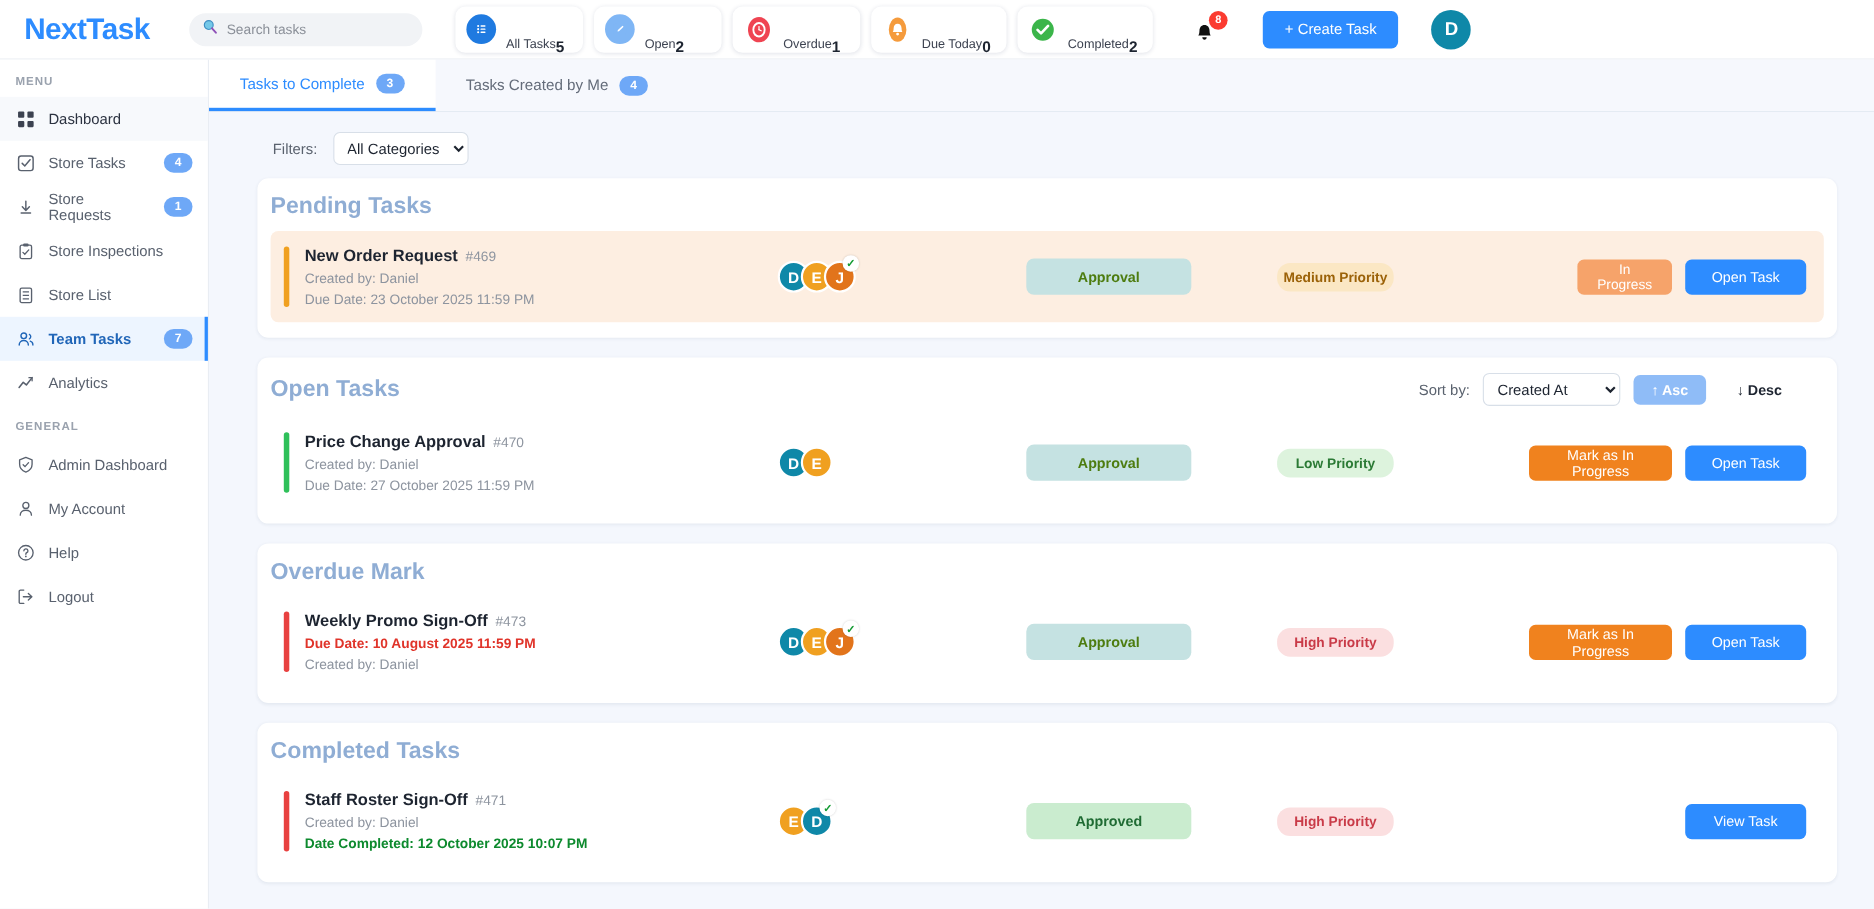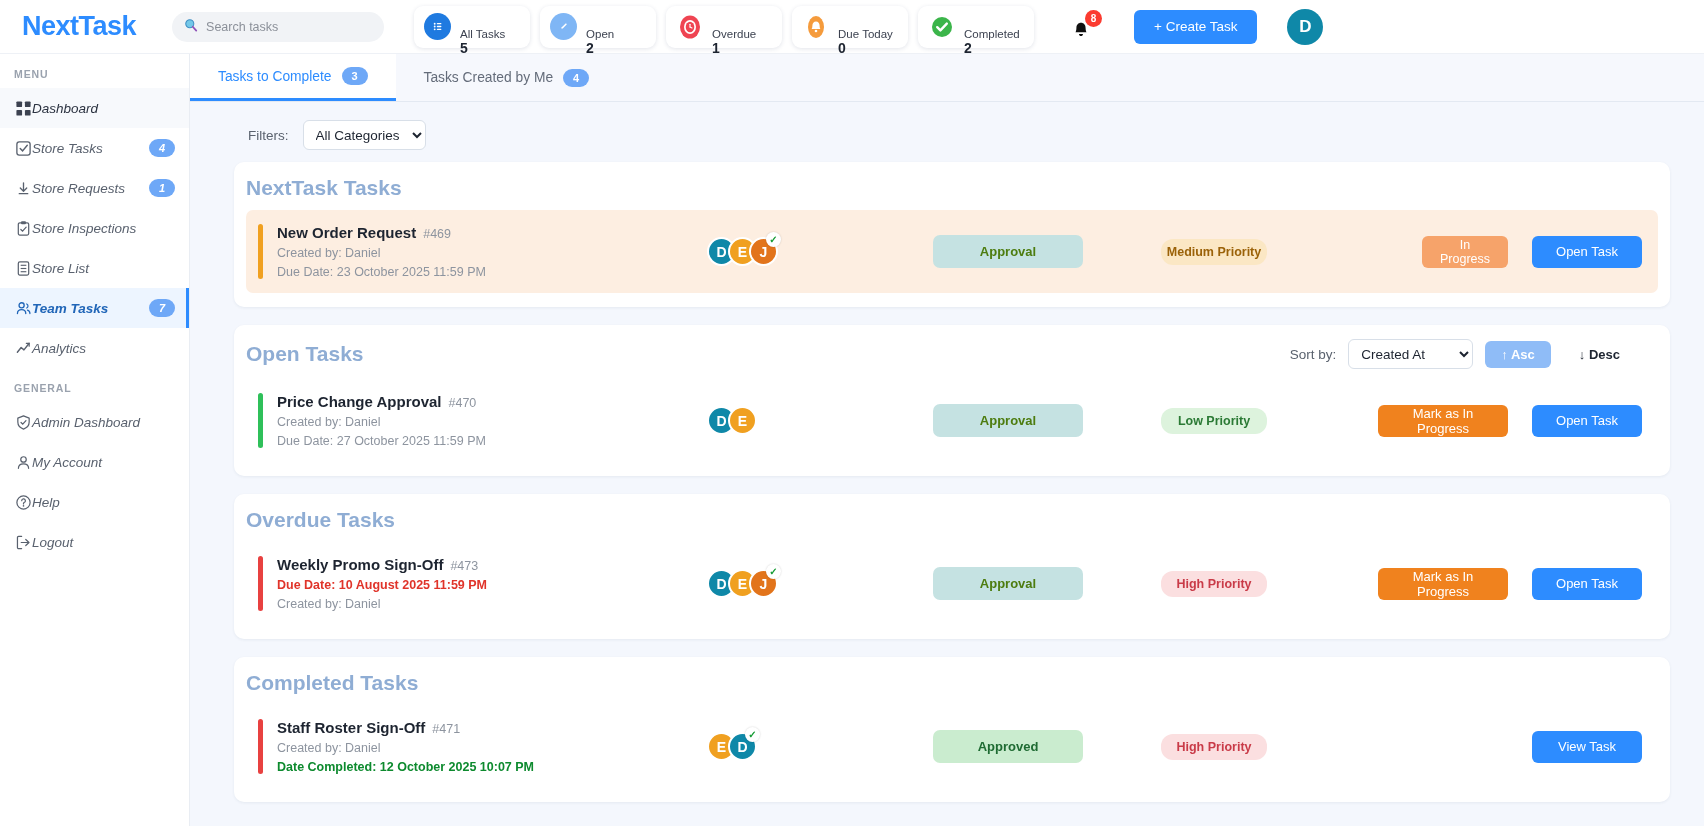--- a/index.html
+++ b/index.html
@@ -30,21 +30,21 @@
   .stat-wrap { display: flex; align-items: center; margin-left: 30px; gap: 10px; }
   .stat {
     background: #fff; border-radius: 9px; height: 42px; min-width: 116px;
     box-shadow: 0 1px 4px rgba(30,50,90,0.13);
     display: flex; align-items: center; gap: 9px; padding: 0 14px 0 10px;
   }
   .stat-ico {
     width: 27px; height: 27px; border-radius: 50%;
     display: flex; align-items: center; justify-content: center; flex: none;
   }
-  .stat-txt { display: flex; flex-direction: column; line-height: 1.12; margin-top: 32px; }
+  .stat-txt { display: flex; flex-direction: row; line-height: 1.12; margin-top: 32px; }
   .stat-label { font-size: 11.5px; color: #3c4250; }
   .stat-val { font-size: 14px; font-weight: bold; color: #1d2430; }
 
   .bell-wrap { position: relative; margin-left: 34px; width: 30px; height: 34px; }
   .bell-badge {
     position: absolute; top: 0px; right: -4px; background: #fb3b30; color: #fff;
     font-size: 10px; font-weight: bold; border-radius: 50%;
     width: 17px; height: 17px; display: flex; align-items: center; justify-content: center;
     z-index: 2;
   }
@@ -62,24 +62,23 @@
   
   .sidebar {
     position: absolute; top: 54px; left: 0; width: 190px; height: 772px;
     background: #fff; border-right: 1px solid #e9edf3;
   }
   .sec-label {
     font-size: 10.5px; letter-spacing: 0.9px; color: #9aa2ae;
     padding: 14px 0 8px 14px; font-weight: 600;
   }
   .nav-item {
-    height: 40px; display: flex; align-items: center; 
+    height: 40px; display: flex; align-items: center; gap: 12px;
     padding: 0 14px; color: #59616e; font-size: 13.5px; cursor: pointer;
     position: relative;
-    font-style: italic;
   }
   .nav-item.active {
     background: #edf5ff; color: #2166b8; font-weight: 600;
   }
   .nav-item.active.bar::after {
     content: ""; position: absolute; right: 0; top: 0; bottom: 0; width: 3px;
     background: #2d8cff;
   }
   .nav-item.soft { background: #f7f9fc; color: #2b3240; font-weight: 500; }
   .nav-ico { width: 18px; height: 18px; flex: none; display: flex; align-items: center; justify-content: center; }
@@ -180,21 +179,21 @@
   .type-badge.green { background: #caeccf; color: #1f6b33; }
 
   .prio {
     width: 106px; flex: none; text-align: center; border-radius: 12px;
     font-size: 12.5px; font-weight: bold; padding: 6px 0; margin-left: 78px;
   }
   .prio.medium { background: #fbe7c4; color: #9b6208; }
   .prio.low { background: #ddf3dd; color: #2b7a35; }
   .prio.high { background: #fbdfe0; color: #c93b48; }
 
-  .actions { display: flex; align-items: center; gap: 24px; margin-left: auto; }
+  .actions { display: flex; align-items: center; gap: 12px; margin-left: auto; }
   .btn {
     border: none; border-radius: 6px; height: 32px; font-family: inherit;
     font-size: 13px; font-weight: 500; color: #fff; cursor: pointer; padding: 0 14px;
   }
   .btn.orange { background: #f0821e; width: 130px; }
   .btn.orange-soft { background: #f6a36a; width: 86px; font-size: 12.5px; }
   .btn.blue { background: #2d8cff; width: 110px; }
   .btn.ghost { width: 130px; background: transparent; }
 </style>
 </head>
@@ -444,21 +443,21 @@
 
   <div class="filters-row">
     <span class="filters-label">Filters:</span>
     <select class="sel">
       <option>All Categories</option>
     </select>
   </div>
 
   <div class="card">
     <div class="card-head">
-      <div class="card-title">NextTask Tasks</div>
+      <div class="card-title">Pending Tasks</div>
     </div>
     <div class="task-row tinted">
       <div class="accent" style="background:#f0a020"></div>
       <div class="task-info">
         <div class="task-title-line">
           <span class="task-title">New Order Request</span>
           <span class="task-id">#469</span>
         </div>
         <div class="task-meta">Created by: Daniel</div>
         <div class="task-meta">Due Date: 23 October 2025 11:59 PM</div>
@@ -518,21 +517,21 @@
       <div class="prio low">Low Priority</div>
       <div class="actions">
         <button class="btn orange">Mark as In Progress</button>
         <button class="btn blue">Open Task</button>
       </div>
     </div>
   </div>
 
   <div class="card">
     <div class="card-head">
-      <div class="card-title">Overdue Tasks</div>
+      <div class="card-title">Overdue Mark</div>
     </div>
     <div class="task-row">
       <div class="accent" style="background:#e84140"></div>
       <div class="task-info">
         <div class="task-title-line">
           <span class="task-title">Weekly Promo Sign-Off</span>
           <span class="task-id">#473</span>
         </div>
         <div class="task-meta due-overdue">Due Date: 10 August 2025 11:59 PM</div>
         <div class="task-meta">Created by: Daniel</div>

